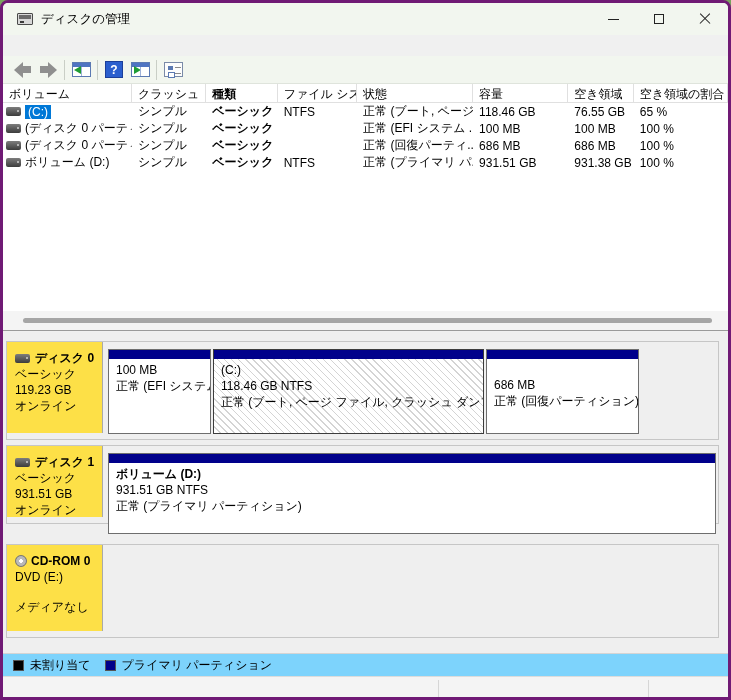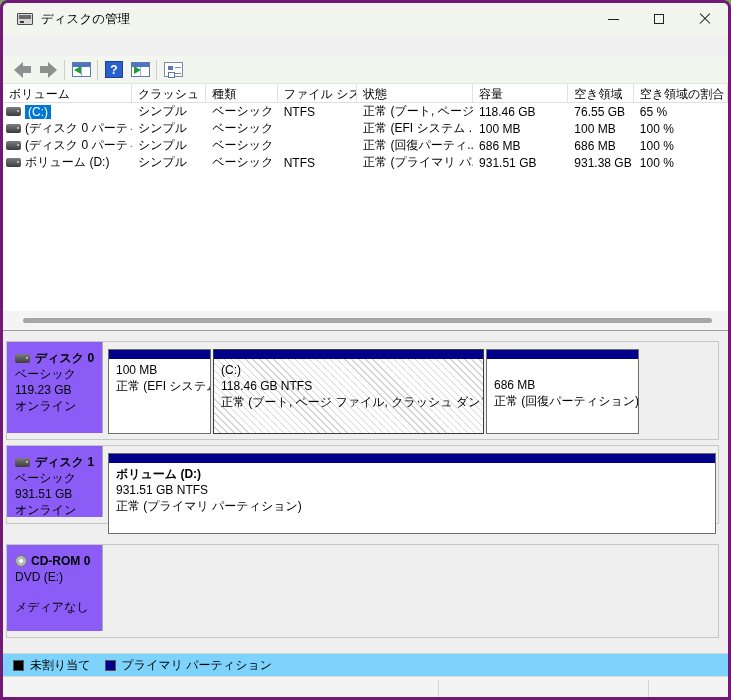--- a/index.html
+++ b/index.html
@@ -87,21 +87,21 @@
     position:absolute; left:0; top:81px; right:0; height:227px;
     background:#fff; overflow:hidden;
   }
   #list-header { display:flex; height:19px; border-bottom:1px solid #e0e0e0; }
   .hcell {
     border-right:1px solid #e0e0e0; padding:2px 0 0 6px;
     white-space:nowrap; overflow:hidden; font-size:12px;
   }
   .lrow { display:flex; height:17px; align-items:center; }
   .lcell { padding-left:6px; white-space:nowrap; overflow:hidden; font-size:12px; }
-  .c1 { width:130px; } .c2 { width:75px; } .c3 { width:72px; } .c4 { width:80px; }
+  .c1 { width:130px; } .c2 { width:75px; } .c3 { width:72px;font-weight:bold; } .c4 { width:80px; }
   .c5 { width:117px; } .c6 { width:96px; } .c7 { width:66px; } .c8 { width:95px; }
   .vol-cell { display:flex; align-items:center; padding-left:3px; }
   .drive-ico {
     flex:0 0 auto; width:15px; height:9px; margin-right:4px;
     background:linear-gradient(#7d7d7d,#3c3c3c); border-radius:2px; position:relative;
   }
   .drive-ico::after { content:""; position:absolute; right:2px; top:3px; width:2px; height:2px; background:#cfcfcf; border-radius:50%; }
   .sel-text { background:#0078d7; color:#fff; padding:0 3px; }
   
   #splitter {
@@ -116,21 +116,21 @@
   #graph-pane {
     position:absolute; left:0; top:329px; right:0; height:321px;
     background:#efefef; overflow:hidden;
   }
   .disk-row {
     position:absolute; left:3px; width:713px;
     border:1px solid #c6c6c6; background:#efefef;
   }
   .disk-label {
     position:absolute; left:0; top:0; bottom:6px; width:96px;
-    border-right:1px solid #a9a9a9; background:#8b5cf6;
+    border-right:1px solid #a9a9a9; background:#fde047;
     padding:8px 6px 0 8px; line-height:16px; white-space:nowrap; overflow:hidden;
   }
   .disk-name { font-weight:bold; display:flex; align-items:center; }
   .disk-name .drive-ico { margin-right:5px; }
   .cd-ico {
     flex:0 0 auto; width:12px; height:12px; margin-right:4px; border-radius:50%;
     background:radial-gradient(circle at 50% 50%, #fff 0 2px, #b9b9b9 2px 5px, #8d8d8d 5px 6px);
     border:1px solid #777;
   }
   .part-box {

